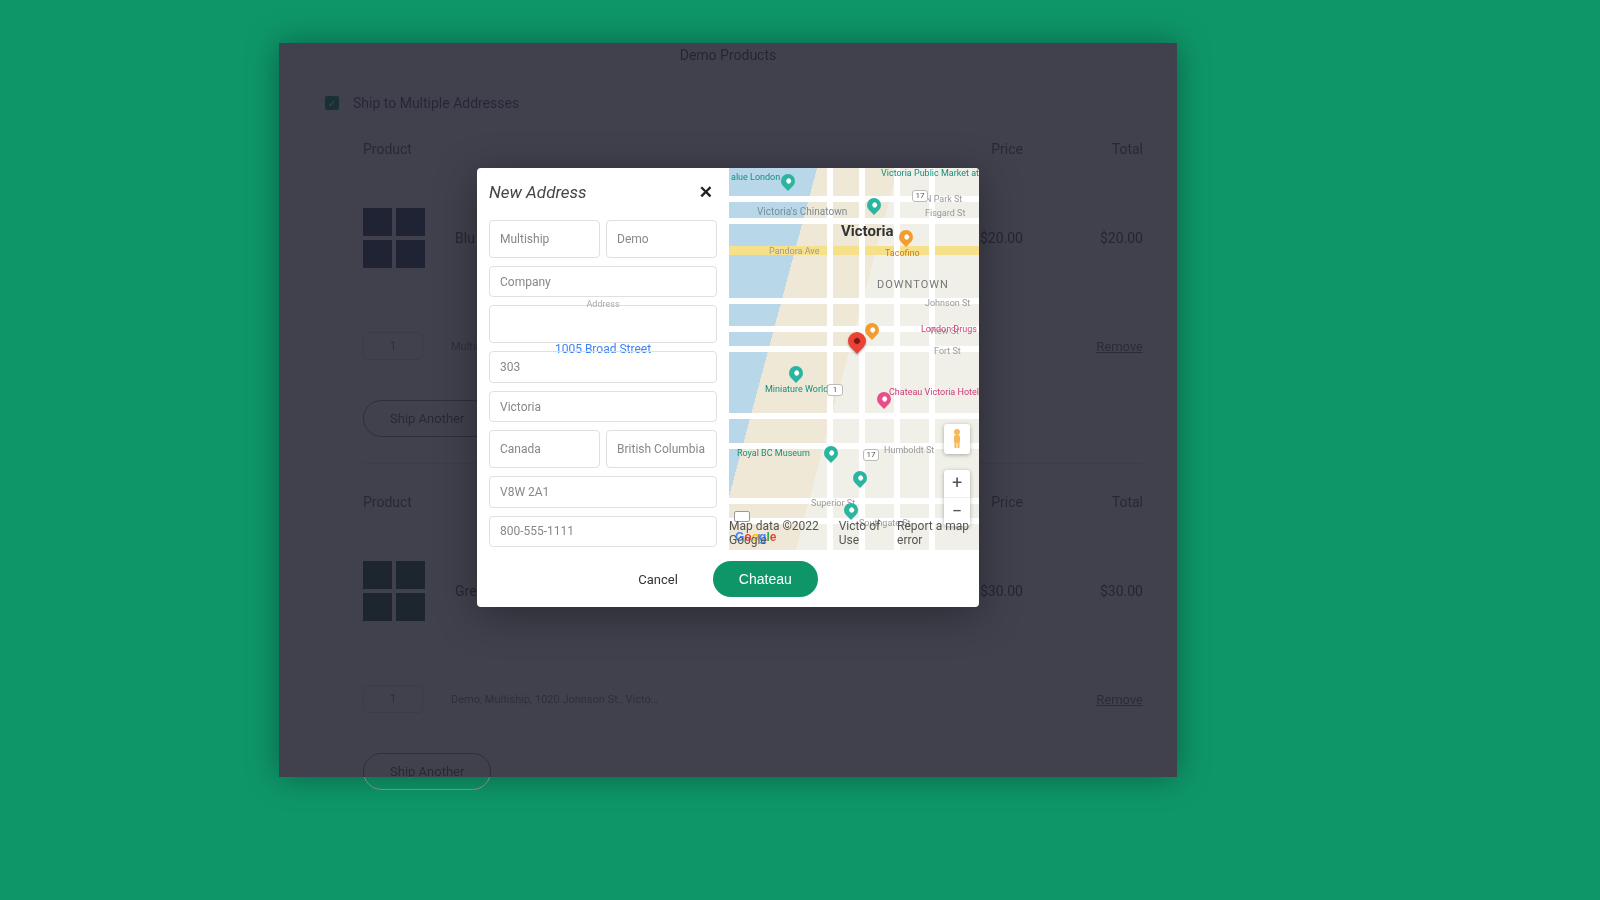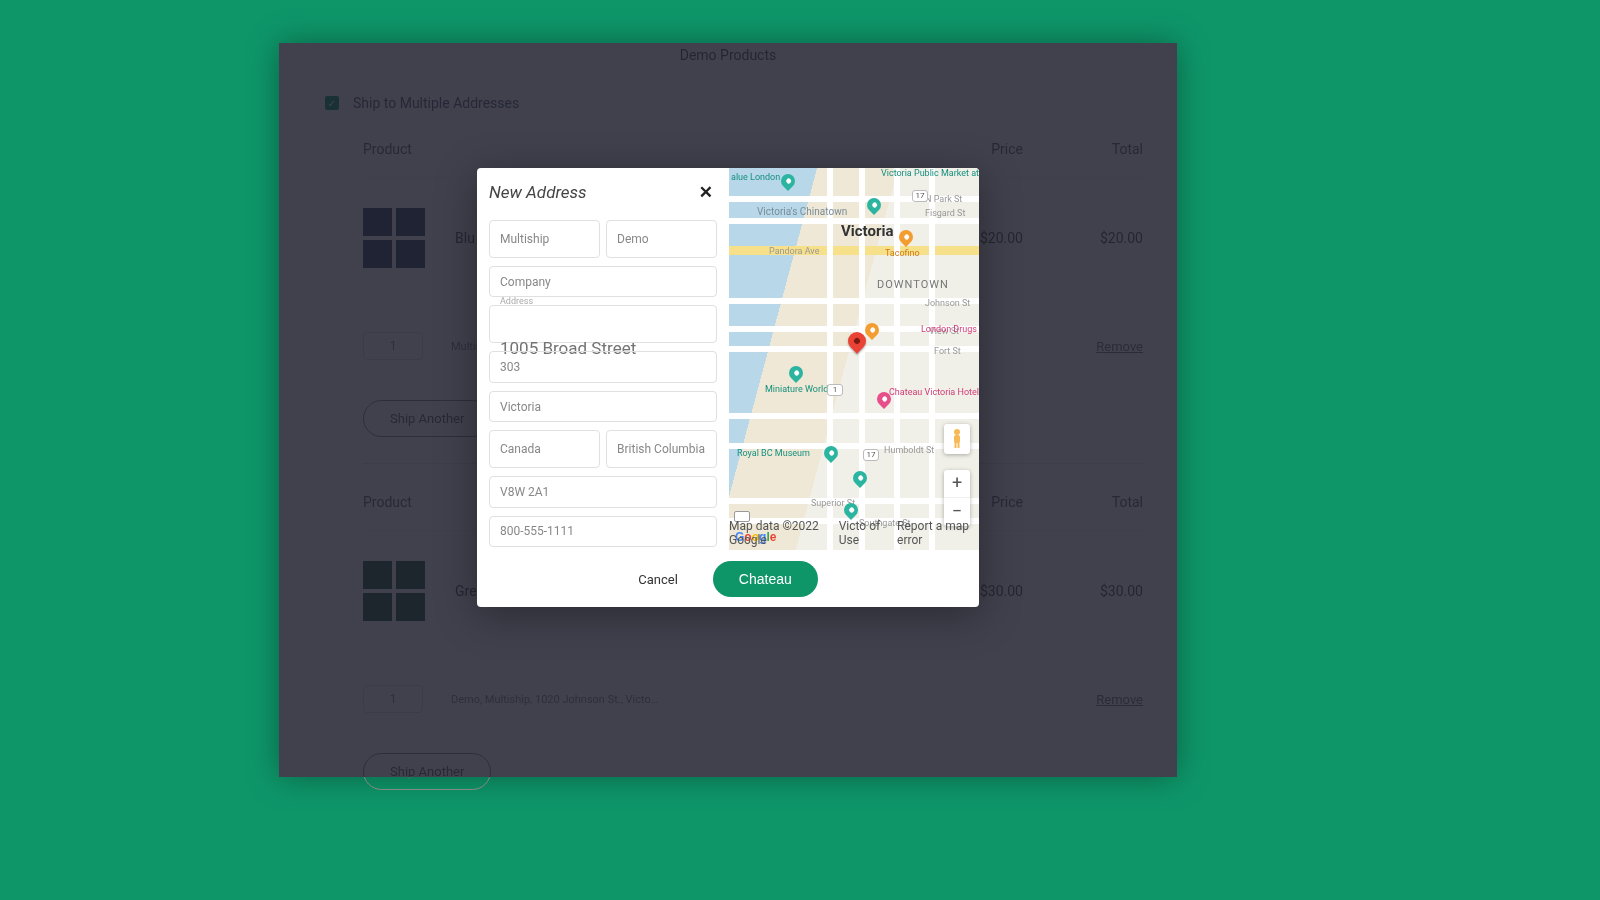--- a/index.html
+++ b/index.html
@@ -127,23 +127,23 @@
     flex:1;
     border:1px solid #e0e0e0;
     border-radius:4px;
     padding:0 10px;
     font-size:12px;
     color:#888;
     height:38px;
     display:flex; flex-direction:column; justify-content:center;
     position:relative;
   }
-  .field.floats { padding-top:6px; }
+  .field.floats { padding-top:6px;align-items:center; }
   .float-label { font-size:9px; color:#aaa; line-height:1; margin-bottom:2px; }
-  .float-value { font-size:17px; color:#737373; line-height:1;margin-top:32px; }
+  .float-value { font-size:12px; color:#3b82f6; line-height:1;margin-top:32px; }
   .map {
     width: 250px;
     height: 382px;
     position:relative;
     background:
       linear-gradient(105deg, #b8d8ea 0 25%, #efe8d6 25% 48%, #f0f0e8 48% 100%);
     border-top-right-radius:4px;
     overflow:hidden;
     font-size:10px;
   }

